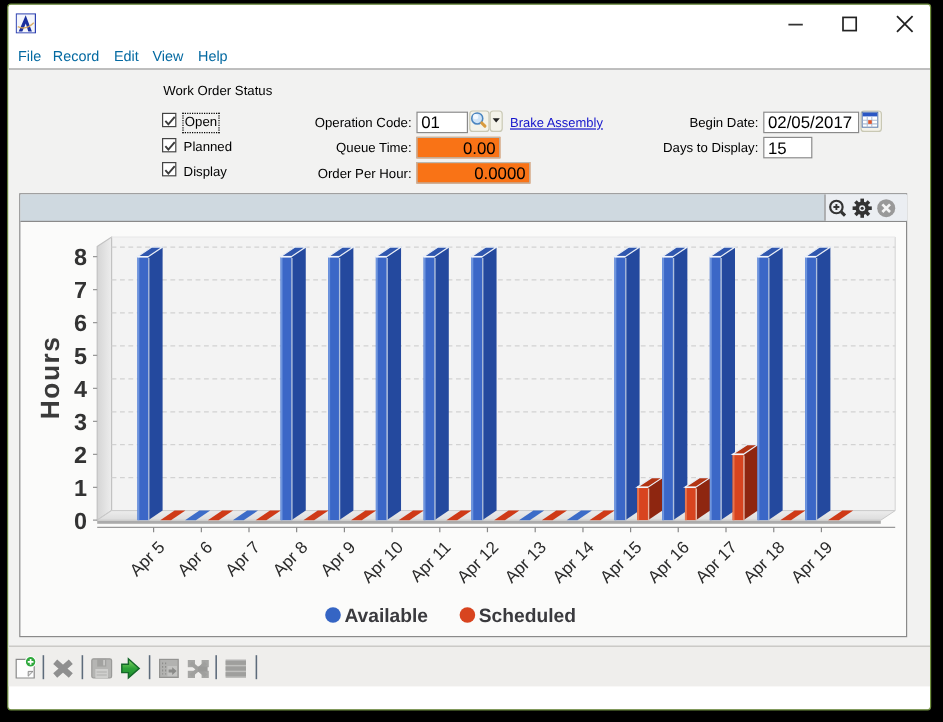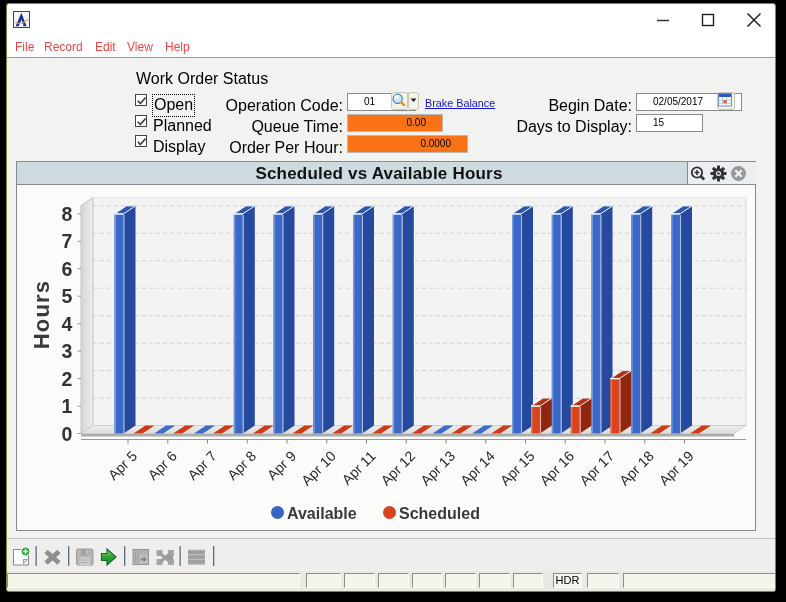--- a/index.html
+++ b/index.html
@@ -1,23 +1,23 @@
 <!DOCTYPE html>
 <html><head>
 <meta charset="utf-8">
 <style>
   html,body{margin:0;padding:0;}
   body{position:relative;width:786px;height:602px;background:#000;font-family:"Liberation Sans",sans-serif;overflow:hidden;}
   #inner{position:absolute;left:6px;top:3px;width:768px;height:587px;background:#fff;border:1px solid #6f8f3e;border-radius:3px;overflow:hidden;}
   .abs{position:absolute;}
-  .menu{top:36px;font-size:12px;color:#ef4444;}
+  .menu{top:36px;font-size:12px;color:#0369a1;}
   #formarea{left:0px;top:53px;width:768px;height:482px;background:#f2f2f1;border-top:1px solid #9b9b9b;}
-  .lbl{font-size:16px;color:#000;white-space:nowrap;}
+  .lbl{font-size:11px;color:#000;white-space:nowrap;}
   .rlbl{text-align:right;}
-  .inp{background:#fff;border:1px solid #8a8a8a;font-size:10px;color:#000;line-height:16px;padding:0 16px;}
+  .inp{background:#fff;border:1px solid #8a8a8a;font-size:14px;color:#000;line-height:16px;padding:0 3px;}
   .ro{background:#f97316;border:1px solid #b9b8b2;text-align:right;}
   .cb{width:10px;height:10px;background:#fff;border:1.5px solid #444;}
   #panel{left:9px;top:103px;width:738px;height:368px;background:#fbfbfa;border:1px solid #8a8a8a;}
   #phead{left:0;top:0;width:738px;height:22px;background:#cfd9e0;border-bottom:1px solid #8a8a8a;}
   #ptitle{left:0;top:2px;width:724px;text-align:center;font-size:17px;font-weight:bold;color:#111;letter-spacing:0.2px;}
   #pbtns{left:670px;top:0px;width:68px;height:22px;background:#ebeef2;border-left:1px solid #8a8a8a;}
   #toolbar{left:0px;top:534px;width:768px;height:33px;background:#efeeec;border-top:1px solid #c2c1bd;}
   #status{left:0px;top:567px;width:768px;height:20px;background:#e9e8e2;}
   .cell{position:absolute;top:2px;height:13px;background:#f4f3ec;border:1px solid;border-color:#8e8d86 #fdfdf8 #fdfdf8 #8e8d86;}
 </style>
@@ -61,39 +61,38 @@
     <div class="abs" style="left:383.5px;top:33.5px;width:15.5px;height:16px;background:#f4f3ea;border:1px solid #c9c8b4;border-radius:3px;"></div>
     <svg class="abs" style="left:384px;top:34px" width="16" height="16" viewBox="0 0 16 16">
       <circle cx="6.7" cy="6.7" r="4.6" fill="#cfe4f7" stroke="#4c86c0" stroke-width="1.3"></circle>
       <circle cx="5.4" cy="5.2" r="2.2" fill="#f2f9ff"></circle>
       <path d="M10.5 10.5 L13.1 13.1" stroke="#d99b3e" stroke-width="2.6" stroke-linecap="round"></path>
     </svg>
     <div class="abs" style="left:401px;top:33.5px;width:9px;height:16px;background:#f4f3ea;border:1px solid #c9c8b4;border-radius:3px;"></div>
     <svg class="abs" style="left:401px;top:34px" width="11" height="16">
         <path d="M2.5 6.5 L8.5 6.5 L5.5 10 Z" fill="#222"></path>
       </svg>
-    <span class="abs" style="left:418px;top:39px;font-size:10.8px;color:#1515cc;text-decoration:underline;">Brake Balance</span>
+    <span class="abs" style="left:418px;top:39px;font-size:10.8px;color:#1515cc;text-decoration:underline;">Brake Assembly</span>
     <div class="abs lbl rlbl" style="left:196px;top:60px;width:140px">Queue Time:</div>
     <div class="abs inp ro" style="left:340px;top:55.5px;width:62px;height:16px">0.00</div>
     <div class="abs lbl rlbl" style="left:196px;top:81px;width:140px">Order Per Hour:</div>
     <div class="abs inp ro" style="left:340px;top:76.5px;width:87px;height:16px">0.0000</div>
     <div class="abs lbl rlbl" style="left:485px;top:39px;width:140px">Begin Date:</div>
     <div class="abs inp" style="left:629px;top:34.5px;width:72px;height:16px">02/05/2017</div>
     <div class="abs" style="left:709.5px;top:33.5px;width:16px;height:16px;background:#f4f3ea;border:1px solid #c9c8b4;border-radius:3px;"></div>
     <svg class="abs" style="left:710px;top:34px" width="16" height="16" viewBox="0 0 16 16">
       <rect x="1.5" y="1.5" width="13" height="12.5" fill="#fff" stroke="#5577aa" stroke-width="0.8"></rect>
       <rect x="1.9" y="1.9" width="12.2" height="3.1" fill="#2a57c4"></rect>
       <path d="M2 8.2 h12 M2 11.2 h12 M5.7 5 v9 M9.5 5 v9" stroke="#aebfd4" stroke-width="0.9"></path>
       <rect x="6.5" y="8.2" width="3" height="3" fill="#e0562b"></rect>
     </svg>
     <div class="abs lbl rlbl" style="left:485px;top:60px;width:140px">Days to Display:</div>
     <div class="abs inp" style="left:629px;top:55.5px;width:33px;height:16px">15</div>
     <div class="abs" id="panel">
       <div class="abs" id="phead"></div>
-      <div class="abs" id="ptitle">Scheduled vs Available Hours</div>
       <div class="abs" id="pbtns"></div>
       <svg class="abs" style="left:671px;top:3px" width="67" height="17" viewBox="0 0 67 17">
         <circle cx="9" cy="7.5" r="5.2" fill="none" stroke="#333" stroke-width="1.8"></circle>
         <path d="M9 5 v5 M6.5 7.5 h5" stroke="#333" stroke-width="1.6"></path>
         <path d="M13 11.5 L16.2 14.7" stroke="#333" stroke-width="2.6"></path>
         <g fill="#333">
           <g transform="rotate(0 30.5 8.5)">
               <rect x="29" y="0.5" width="3" height="4"></rect>
             </g>
           <g transform="rotate(45 30.5 8.5)">
@@ -342,26 +341,13 @@
       <path d="M147 8.5 L159.5 19 M159.5 8.5 L147 19" stroke="#a0a09e" stroke-width="3.2"></path>
       <rect x="153" y="11.5" width="8" height="4" fill="#9a9a98"></rect>
       <rect x="167.5" y="2" width="1.3" height="20" fill="#5d6b7b"></rect>
       <rect x="176" y="5.5" width="17" height="15.5" fill="#c0c0be"></rect>
       <rect x="176" y="6.5" width="17" height="3.6" fill="#9f9f9d"></rect>
       <rect x="176" y="11.3" width="17" height="3.6" fill="#9f9f9d"></rect>
       <rect x="176" y="16.1" width="17" height="3.6" fill="#9f9f9d"></rect>
       <rect x="201" y="2" width="1.3" height="20" fill="#5d6b7b"></rect>
     </svg>
   </div>
-  <div class="abs" id="status">
-    <div class="cell" style="left:0px;width:291px"></div>
-    <div class="cell" style="left:299px;width:33px"></div>
-    <div class="cell" style="left:337px;width:29px"></div>
-    <div class="cell" style="left:371px;width:29px"></div>
-    <div class="cell" style="left:405px;width:28px"></div>
-    <div class="cell" style="left:438px;width:29px"></div>
-    <div class="cell" style="left:472px;width:29px"></div>
-    <div class="cell" style="left:506px;width:28px"></div>
-    <div class="cell" style="left:546px;width:27px;font-size:11px;color:#000;text-align:center;line-height:12px;">HDR</div>
-    <div class="cell" style="left:580px;width:30px"></div>
-    <div class="cell" style="left:616px;width:152px"></div>
-  </div>
 </div>
 
 </body></html>

